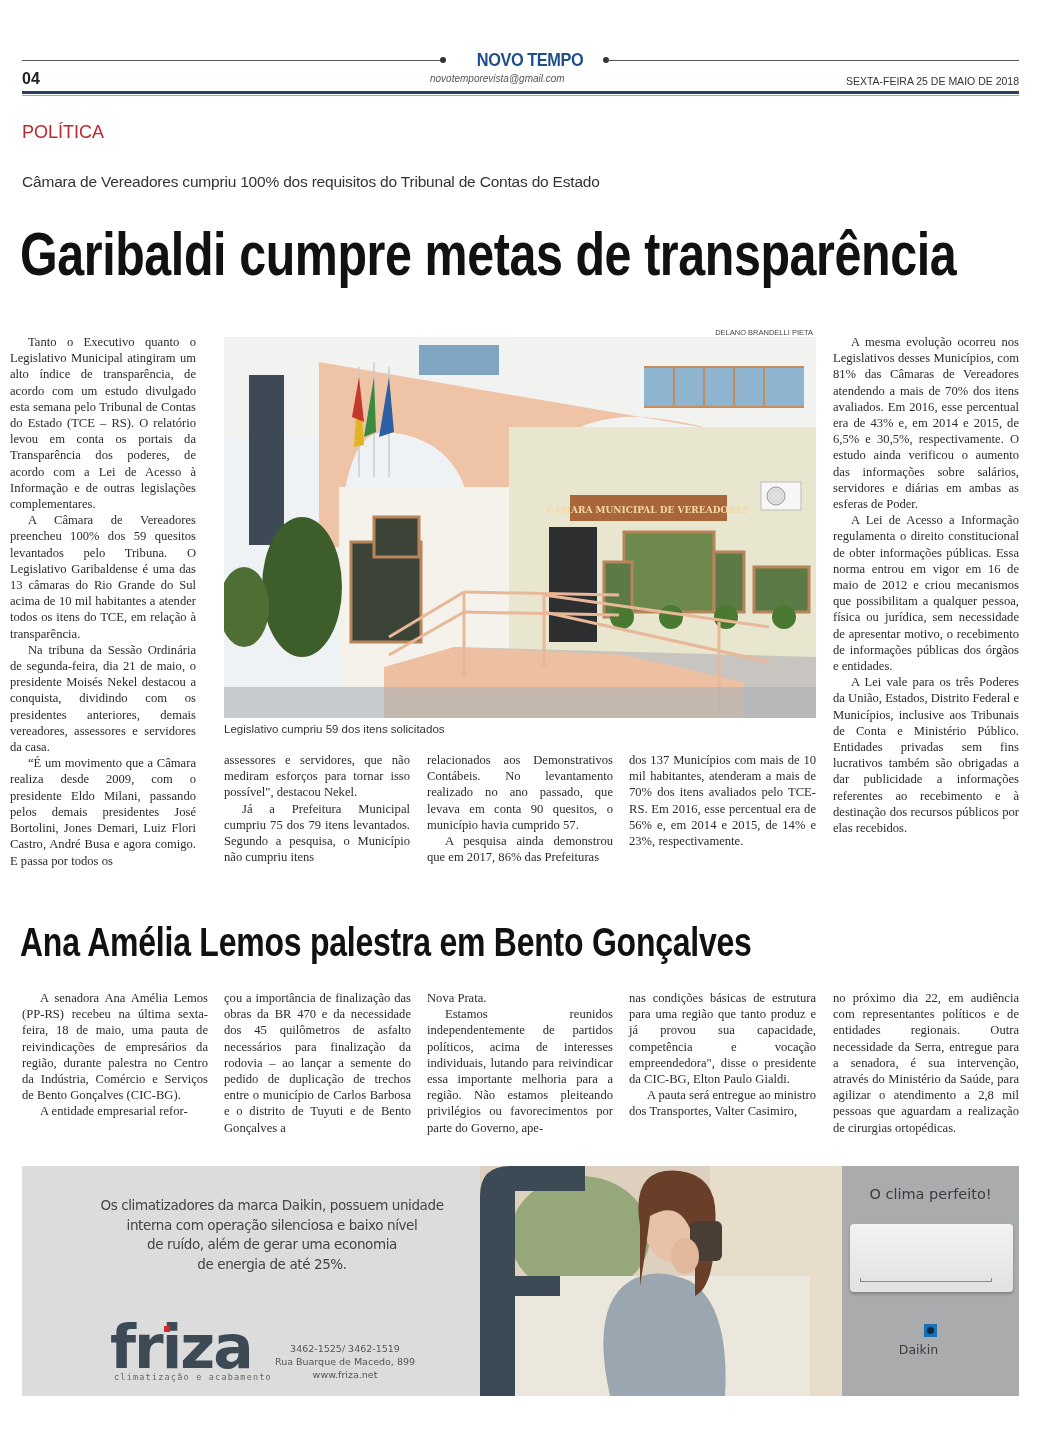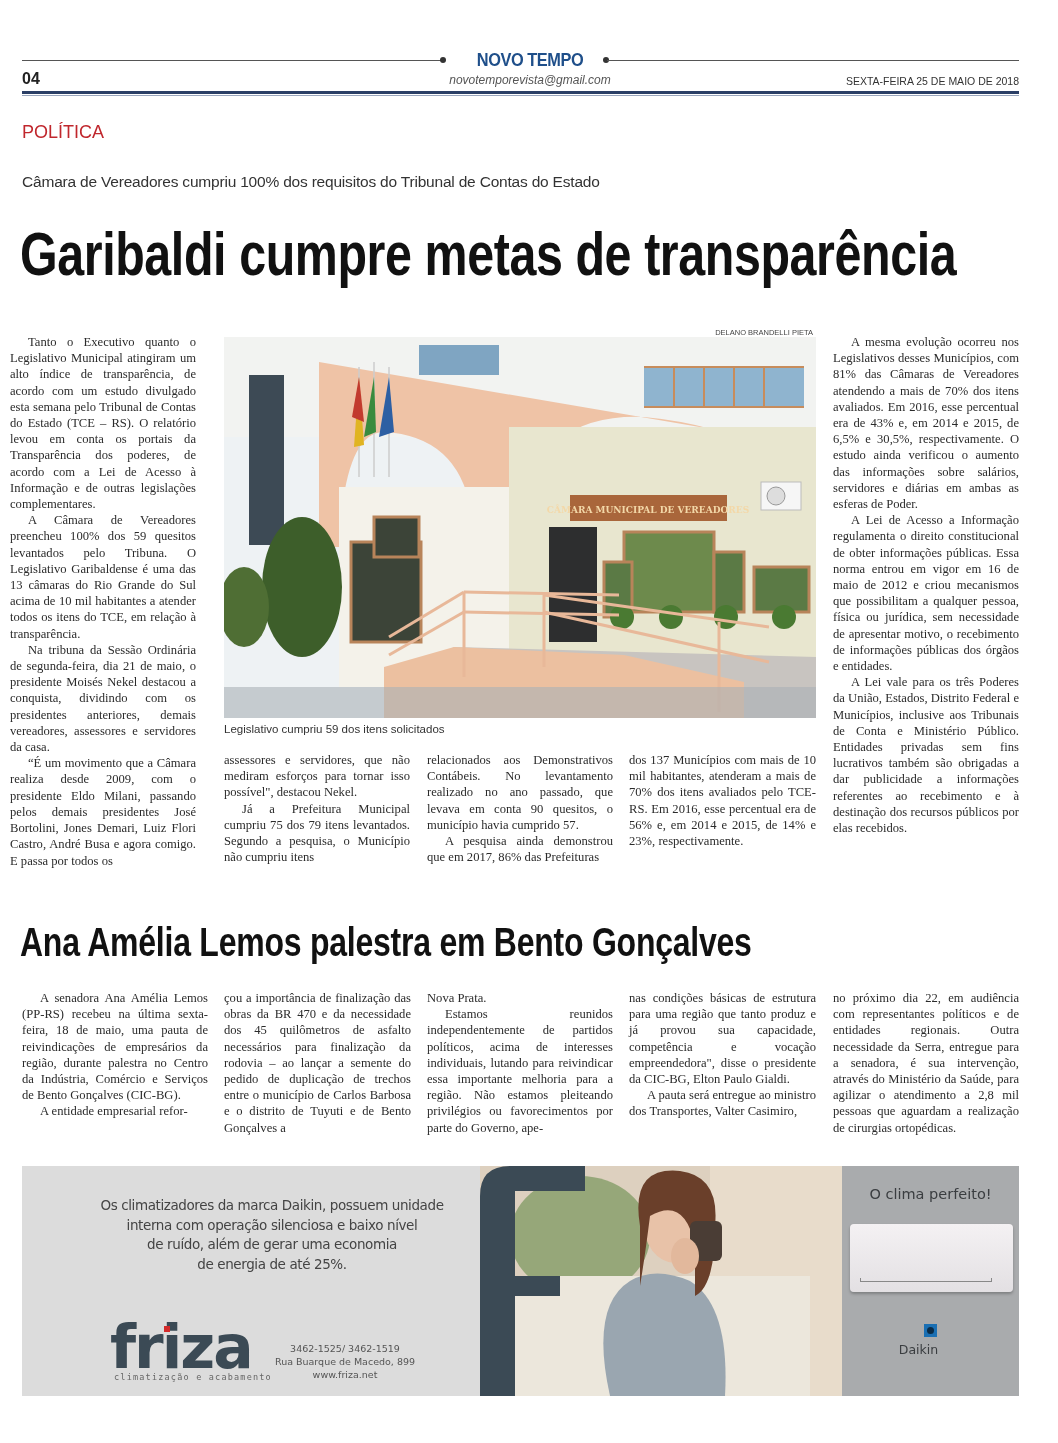--- a/index.html
+++ b/index.html
@@ -6,22 +6,22 @@
   html, body { width: 1058px; height: 1443px; background: #ffffff; overflow: hidden; }
   body { position: relative; font-family: "Liberation Serif", serif; color: #2a2a2a; }
 
   
   .top-rule { position: absolute; top: 60px; height: 1px; background: #555; }
   .top-rule.left { left: 22px; width: 420px; }
   .top-rule.right { left: 607px; width: 412px; }
   .dot { position: absolute; top: 57px; width: 6px; height: 6px; border-radius: 50%; background: #333; }
   .paper-name { position: absolute; top: 49px; left: 460px; width: 140px; text-align: center;
     font-family: "Liberation Sans", sans-serif; font-weight: bold; font-size: 19px; color: #1f4f8a; letter-spacing: -0.5px; transform: scaleX(0.86); }
-  .email { position: absolute; top: 73px; left: 430px; width: 200px; text-align: center;
-    font-family: "Liberation Sans", sans-serif; font-style: italic; font-size: 12px; color: #555; }
+  .email { position: absolute; top: 73px; left: 430px; width: 200px; text-align: left;
+    font-family: "Liberation Sans", sans-serif; font-style: italic; font-size: 10px; color: #555; }
   .page-num { position: absolute; top: 70px; left: 22px; font-family: "Liberation Sans", sans-serif; font-weight: bold; font-size: 16px; color: #222; }
   .dateline { position: absolute; top: 75px; right: 39px; font-family: "Liberation Sans", sans-serif; font-size: 10.5px; color: #333; }
   .blue-rule { position: absolute; top: 91px; left: 22px; width: 997px; height: 3px; background: #2b3f66; }
   .blue-rule2 { position: absolute; top: 95px; left: 22px; width: 997px; height: 1px; background: #9aa6bd; }
 
   .section { position: absolute; top: 122px; left: 22px; font-family: "Liberation Sans", sans-serif; font-size: 18px; color: #c0272d; }
   .kicker { position: absolute; top: 173px; left: 22px; font-family: "Liberation Sans", sans-serif; font-size: 15.5px; color: #333; letter-spacing: -0.2px; }
   .headline { position: absolute; left: 20px; font-family: "Liberation Sans", sans-serif; font-weight: bold; color: #111;
     transform-origin: left top; white-space: nowrap; }
   .headline.h1 { top: 218px; font-size: 62px; transform: scaleX(0.78); letter-spacing: -0.5px; }

